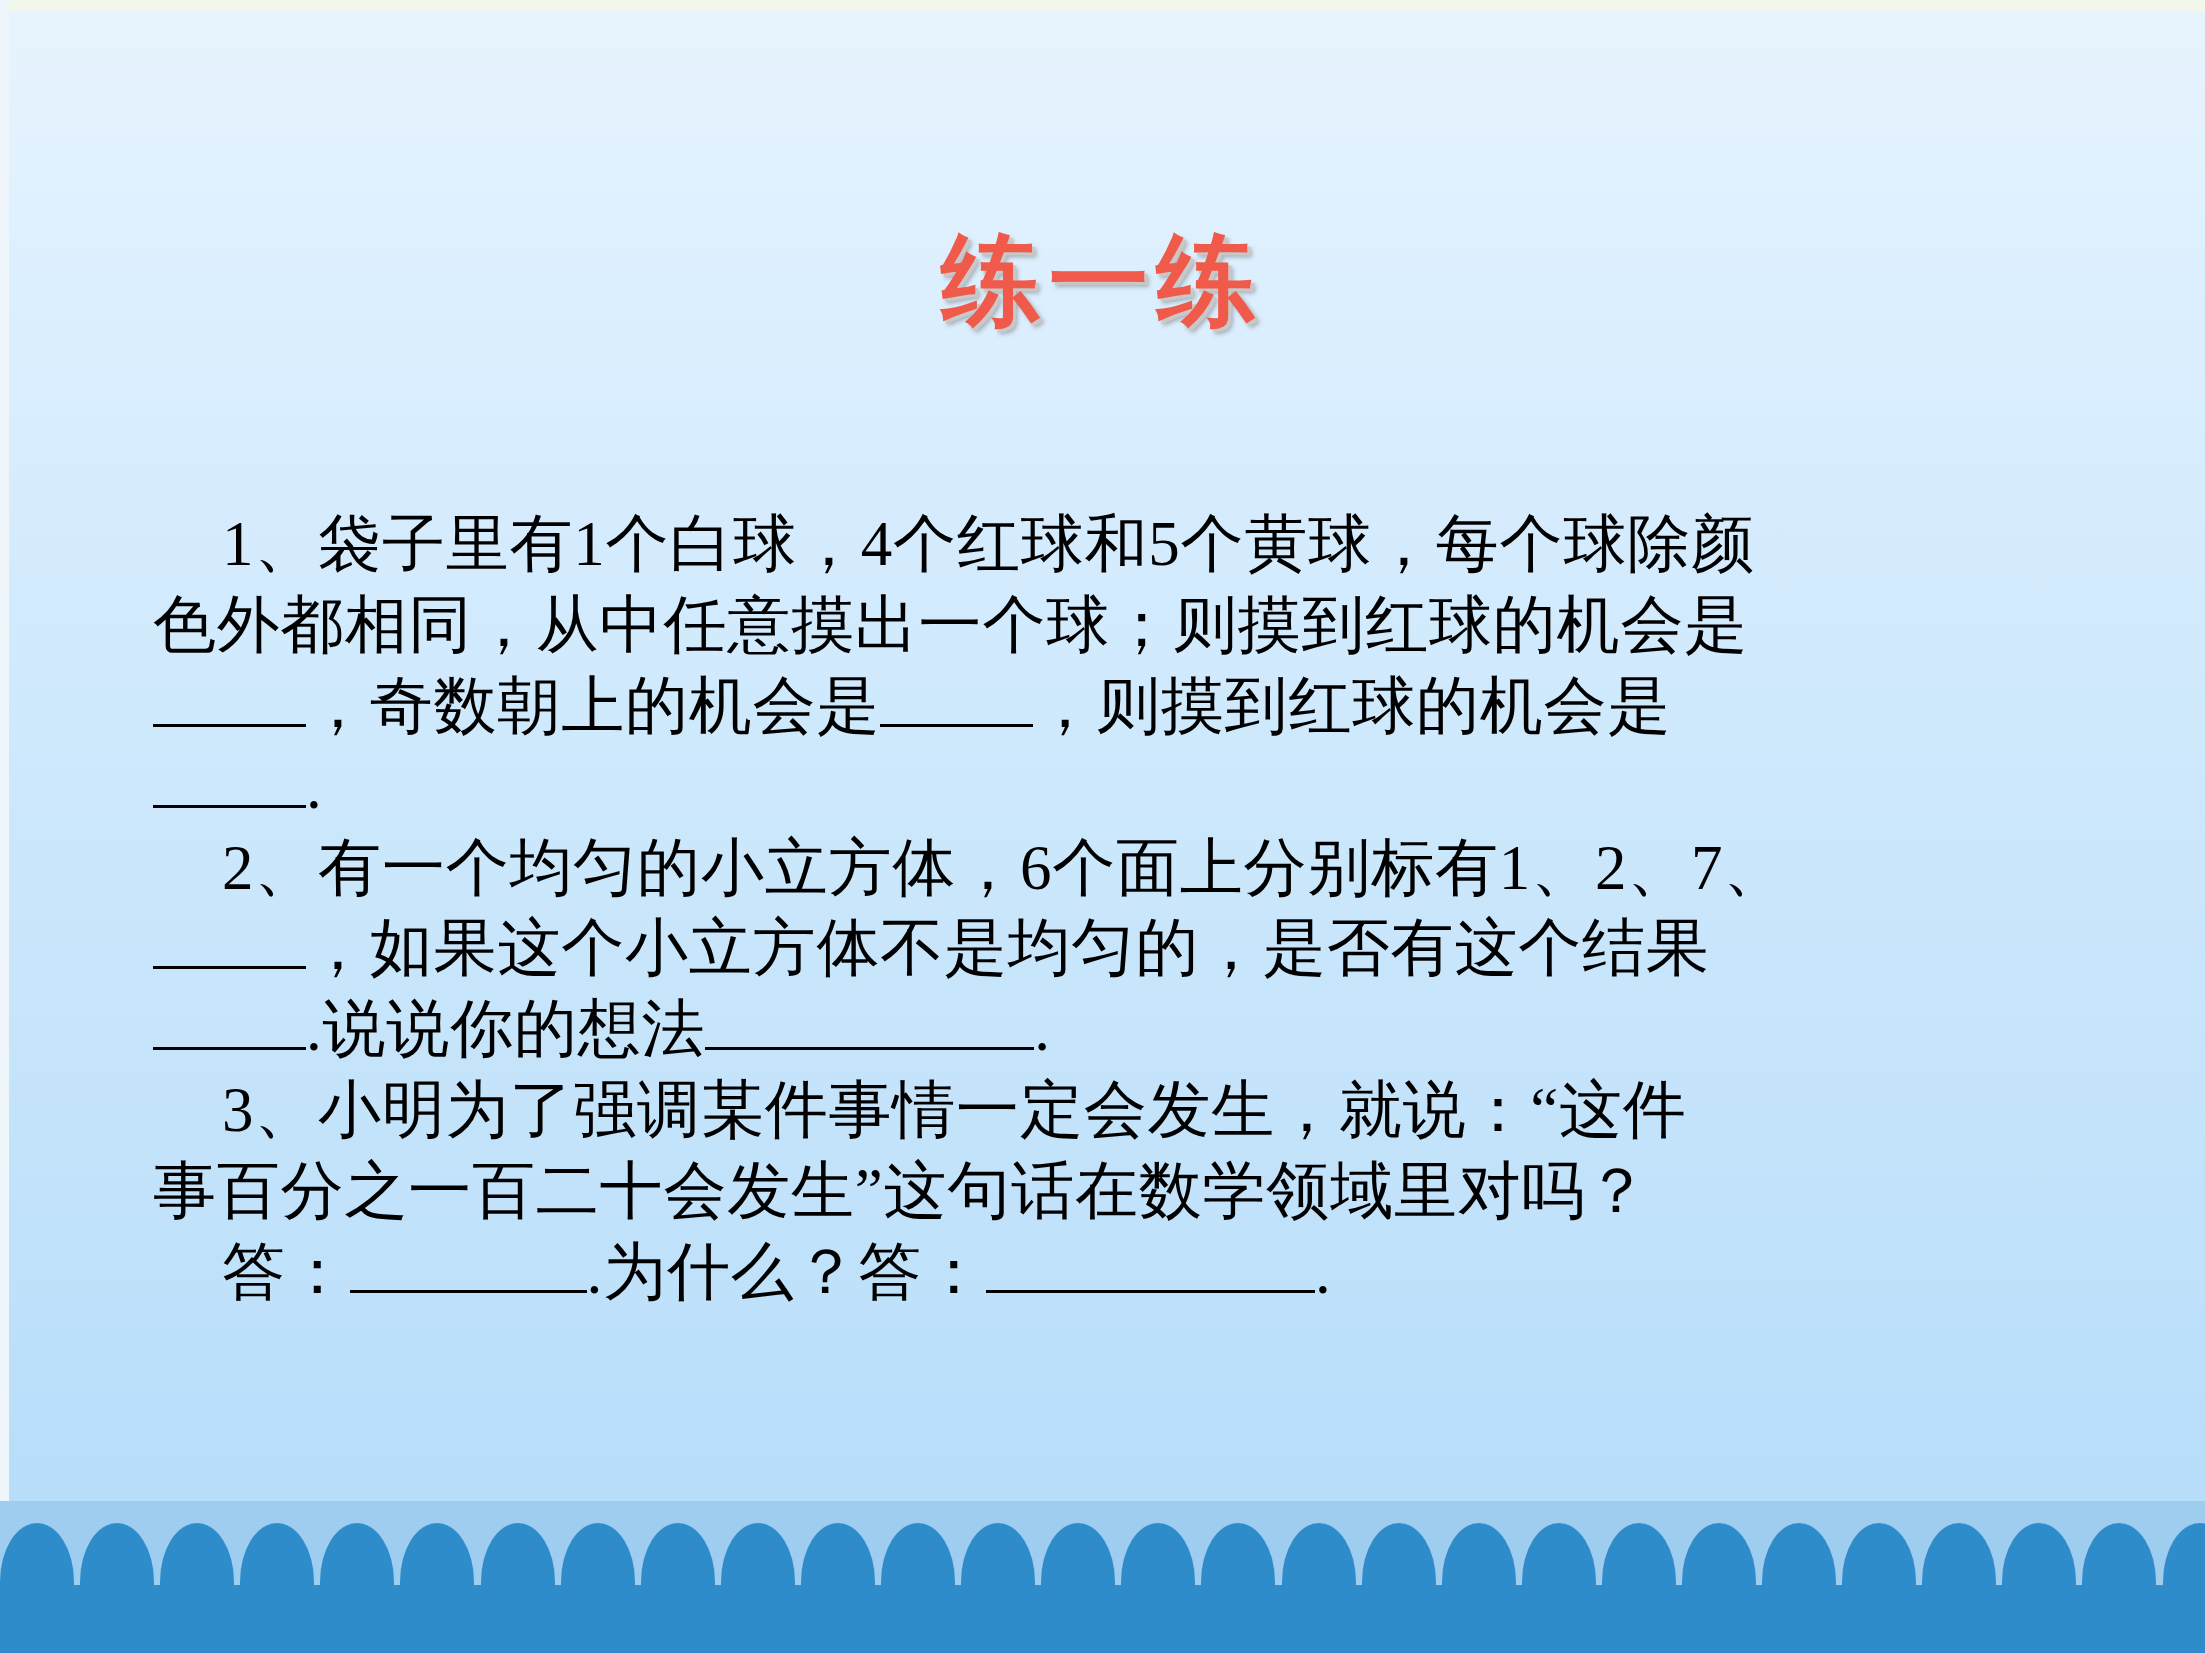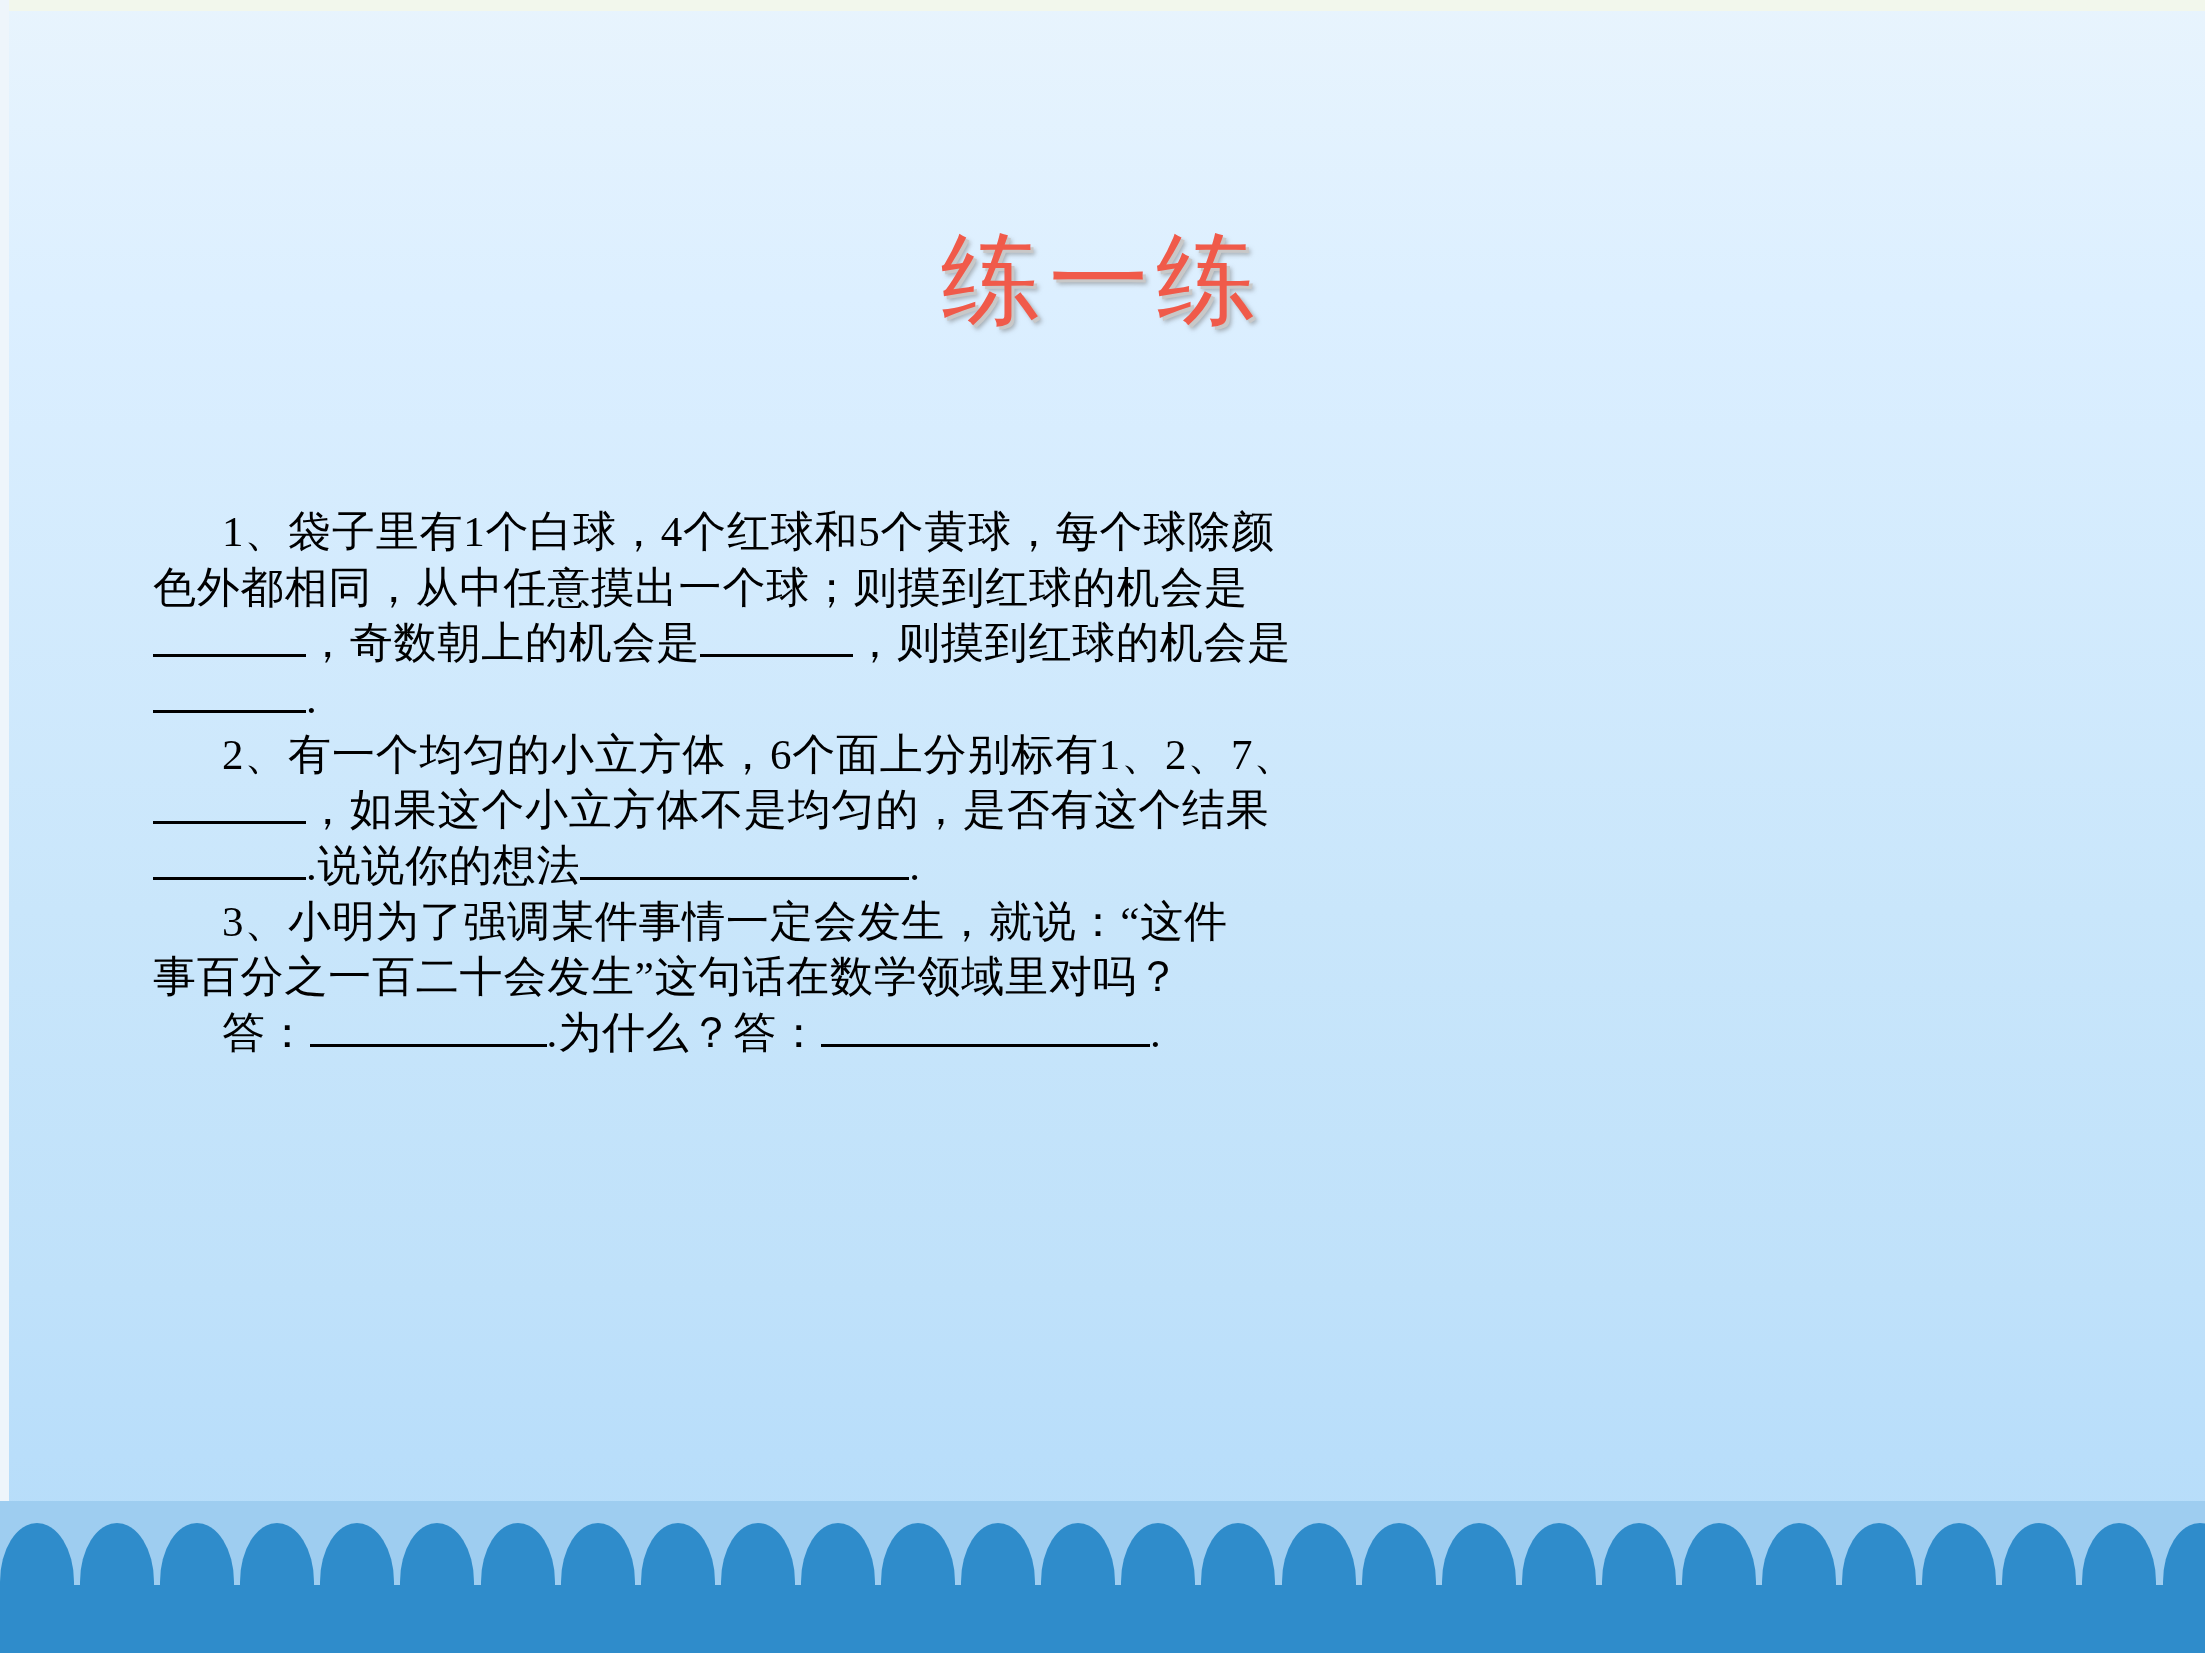--- a/index.html
+++ b/index.html
@@ -75,32 +75,32 @@
     left: 0;
     width: 2205px;
     text-align: center;
     font-family: "DejaVu Serif", serif;
     font-size: 100px;
     letter-spacing: 7.7px;
     color: #f05a4a;
     text-shadow:
       3.1px 3.1px 0 #c8c8c8,
       4.6px 4.6px 4.6px rgba(120,120,120,0.55);
-    font-weight: 400;
+    font-weight: 700;
     line-height: 1;
     white-space: nowrap;
   }
   .body-text {
     position: absolute;
     top: 505px;
     left: 153px;
     width: 1914px;
     color: #000000;
     font-family: "Liberation Serif", serif;
-    font-size: 43px;
+    font-size: 63px;
     line-height: 1.26;
     letter-spacing: 0.8px;
   }
   .para {
     margin: 0 0 1.5px 0;
     text-indent: 0;
   }
   .indent {
     padding-left: 69px;
   }

